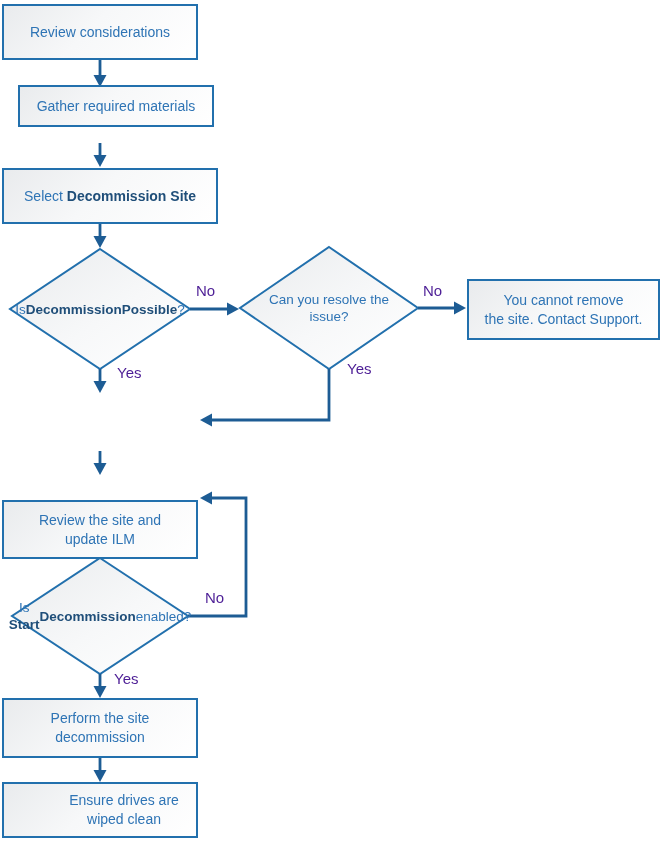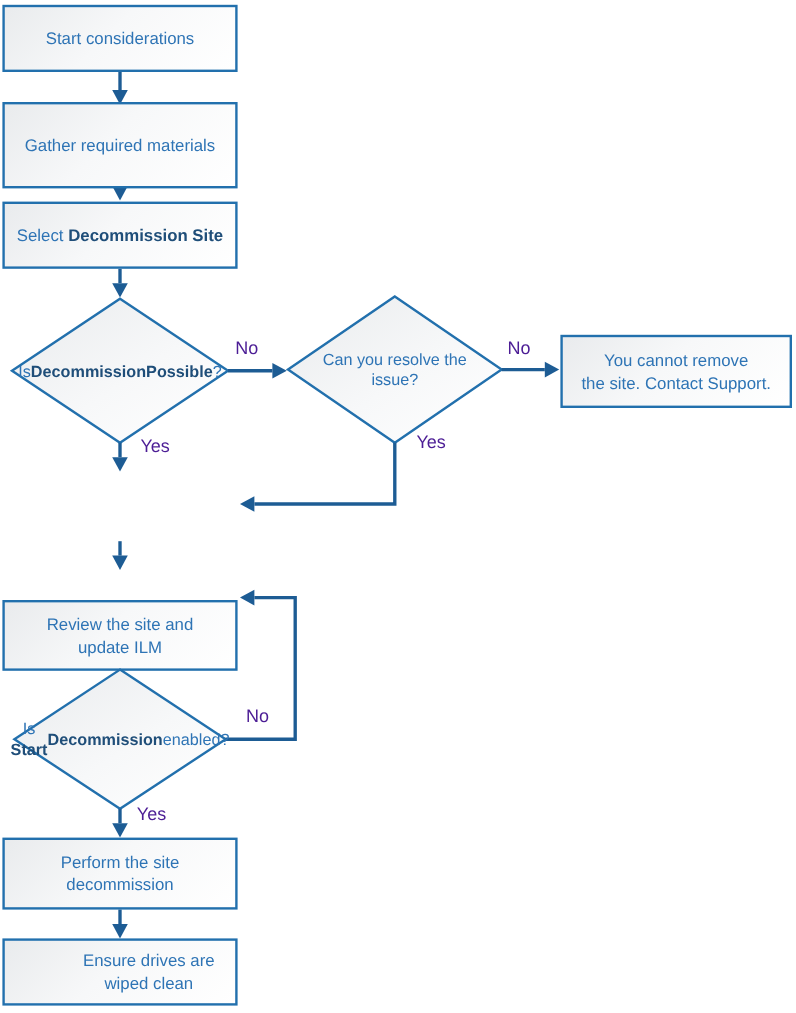--- a/index.html
+++ b/index.html
@@ -108,28 +108,28 @@
       <line x1="100" y1="674" x2="100" y2="686" stroke-width="2.8"></line>
       <polygon points="93.5,686 106.5,686 100,698" stroke="none"></polygon>
     </g>
     <g stroke="#1d5c94" fill="#1d5c94">
       <line x1="100" y1="758" x2="100" y2="770" stroke-width="2.8"></line>
       <polygon points="93.5,770 106.5,770 100,782" stroke="none"></polygon>
     </g>
   </svg>
 
   <div class="box" style="left:2px; top:4px; width:196px; height:56px;">
-    <span>Start considerations</span>
+    <span>Review considerations</span>
   </div>
 
-  <div class="box" style="left:2px; top:85px; width:196px; height:72px;">
+  <div class="box" style="left:18px; top:85px; width:196px; height:42px;">
     <span>Gather required materials</span>
   </div>
 
-  <div class="box" style="left:2px; top:168px; width:196px; height:56px;">
+  <div class="box" style="left:2px; top:168px; width:216px; height:56px;">
     <span><span>Select </span><b>Decommission Site</b></span>
   </div>
 
 
   <div class="box two-line" style="left:2px; top:475px; width:196px; height:59px;margin-top:25px;">
     <span>
         <span>Review the site and</span>
         <span>update ILM</span>
       </span>
   </div>

